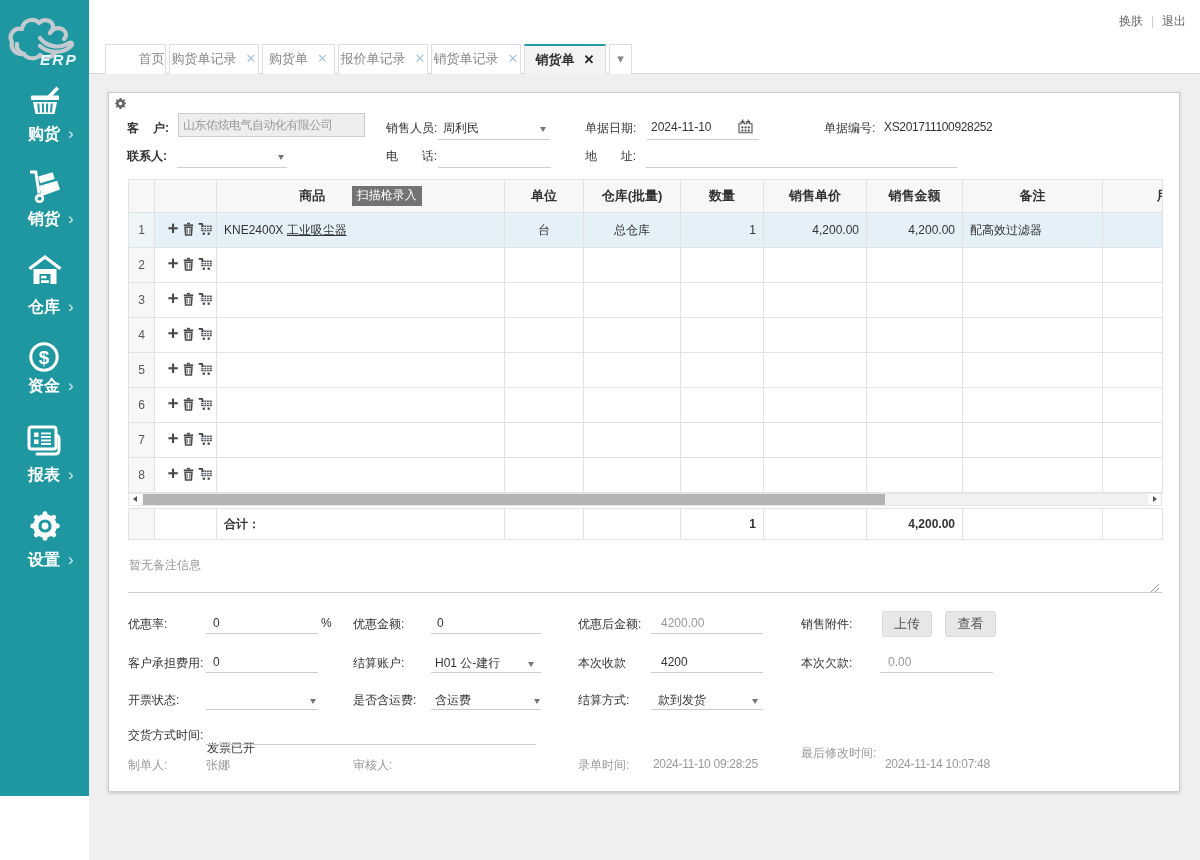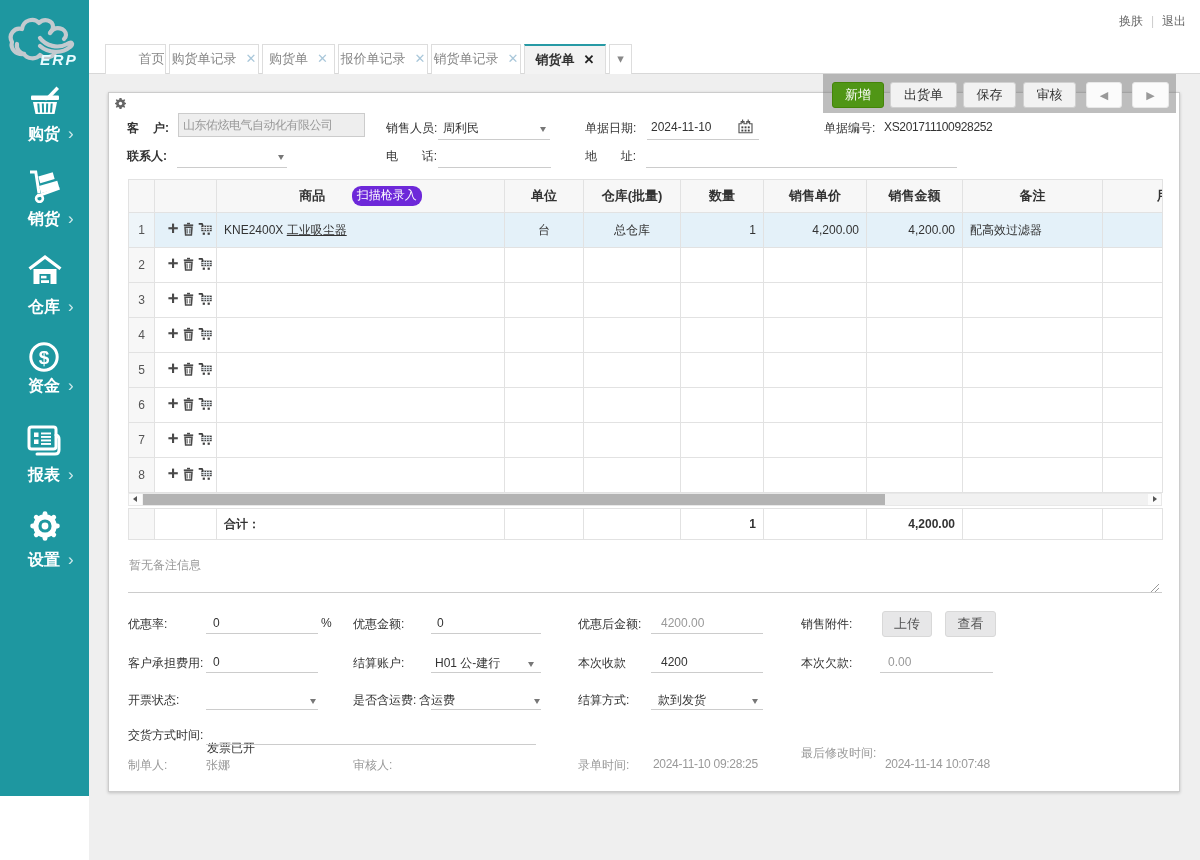--- a/index.html
+++ b/index.html
@@ -234,21 +234,21 @@
               <col style="width:83px">
               <col style="width:103px">
               <col style="width:96px">
               <col style="width:140px">
               <col style="width:60px">
             </colgroup>
           <tbody>
               <tr class="hdr">
             <td class="num"></td>
                 <td></td>
-            <td style="text-align:center;">商品 <span style="display:inline-block; background:#6d28d9; color:#fff; font-weight:normal; font-size:12px; padding:1px 5px 2px; margin-left:23px; vertical-align:1px;border-radius:9px;">扫描枪录入</span></td>
+            <td style="text-align:center;">商品 <span style="display:inline-block; background:#737373; color:#fff; font-weight:normal; font-size:12px; padding:1px 5px 2px; margin-left:23px; vertical-align:1px;">扫描枪录入</span></td>
             <td>单位</td>
                 <td>仓库(批量)</td>
                 <td>数量</td>
                 <td>销售单价</td>
                 <td>销售金额</td>
                 <td>备注</td>
             <td>
                   <div style="width:7px; overflow:hidden; margin-left:47px;">用</div>
                 </td>
           </tr>
@@ -620,42 +620,34 @@
         <div class="uline" style="left:542px; top:562px; width:112px; height:18px;"></div>
         <div class="lbl" style="left:692px; top:562px;">本次欠款:</div>
         <div class="val grey" style="left:779px; top:562px;">0.00</div>
         <div class="uline" style="left:771px; top:562px; width:113px; height:18px;"></div>
 
         <div class="lbl" style="left:19px; top:599px;">开票状态:</div>
         <div class="val" style="left:98px; top:599px;margin-top:48px;">发票已开</div>
         <div class="uline" style="left:97px; top:599px; width:112px; height:18px;"></div>
         <div class="ddarrow" style="left:201px; top:606px;"></div>
         <div class="lbl" style="left:244px; top:599px;">是否含运费:</div>
-        <div class="val" style="left:310px; top:599px;font-family:Liberation Serif, serif;">含运费</div>
+        <div class="val" style="left:326px; top:599px;font-family:Liberation Serif, serif;">含运费</div>
         <div class="uline" style="left:322px; top:599px; width:110px; height:18px;"></div>
         <div class="ddarrow" style="left:425px; top:606px;"></div>
         <div class="lbl" style="left:469px; top:599px;">结算方式:</div>
         <div class="val" style="left:549px; top:599px;">款到发货</div>
         <div class="uline" style="left:542px; top:599px; width:112px; height:18px;"></div>
         <div class="ddarrow" style="left:643px; top:606px;"></div>
 
         <div class="lbl" style="left:19px; top:634px;">交货方式时间:</div>
         <div class="uline" style="left:97px; top:634px; width:330px; height:18px;"></div>
 
         <div class="lbl grey" style="left:19px; top:664px;">制单人:</div>
         <div class="val grey" style="left:97px; top:664px;">张娜</div>
         <div class="lbl grey" style="left:244px; top:664px;">审核人:</div>
         <div class="lbl grey" style="left:469px; top:664px;">录单时间:</div>
         <div class="val grey" style="left:544px; top:664px; letter-spacing:-0.3px;">2024-11-10 09:28:25</div>
         <div class="lbl grey" style="left:692px; top:652px;">最后修改时间:</div>
         <div class="val grey" style="left:776px; top:664px; letter-spacing:-0.3px;">2024-11-14 10:07:48</div>
       </div>
-      <div id="toolbar">
-        <div class="tbtn green" style="left:9px; width:52px;">新增</div>
-        <div class="tbtn" style="left:67px; width:67px;">出货单</div>
-        <div class="tbtn" style="left:140px; width:53px;">保存</div>
-        <div class="tbtn" style="left:200px; width:53px;">审核</div>
-        <div class="tbtn nav" style="left:263px; width:36px;">◀</div>
-        <div class="tbtn nav" style="left:309px; width:37px;">▶</div>
-      </div>
     </div>
   </div>
 </div>
 
 </body></html>

